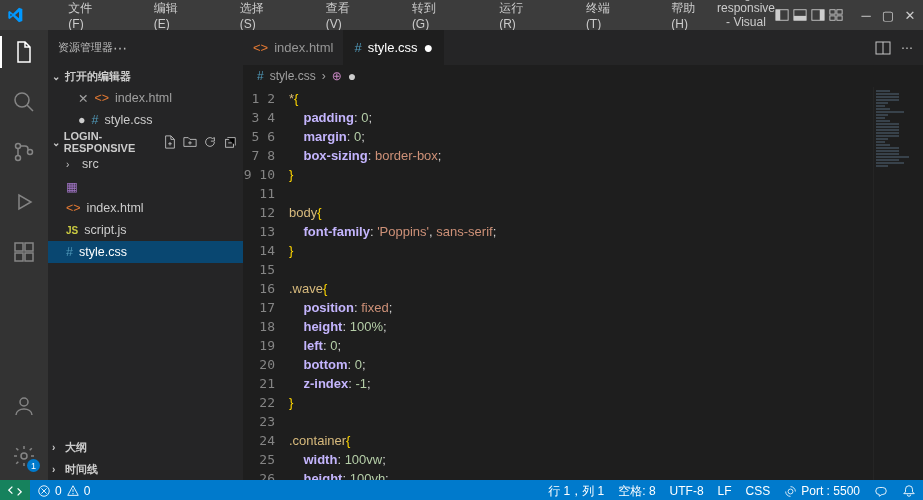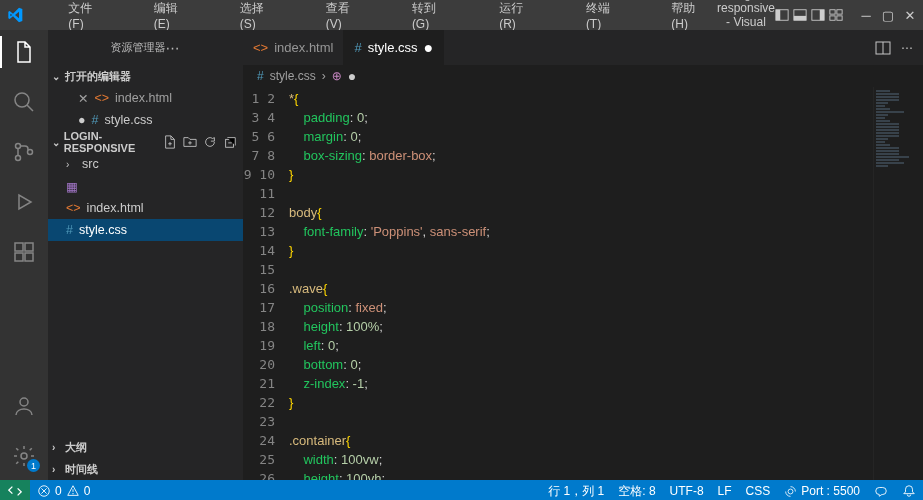--- a/index.html
+++ b/index.html
@@ -12,21 +12,21 @@
 .titlebar .rbtns { display:flex; align-items:center; gap:8px; padding-right:6px; }
 .titlebar .rbtns .layout-icons { display:flex; gap:4px; margin-right:8px; }
 .winbtn { width:14px; text-align:center; font-size:13px; }
 .main { display:flex; height:450px; }
 .activity { width:48px; background:#333333; display:flex; flex-direction:column; align-items:center; padding-top:8px; gap:22px; }
 .activity .aicon { width:28px; height:28px; display:flex; align-items:center; justify-content:center; color:#858585; position:relative; }
 .activity .aicon.active { color:#fff; }
 .activity .aicon.active::before { content:""; position:absolute; left:-10px; top:-2px; height:32px; width:2px; background:#fff; }
 .activity .spacer { flex:1; }
 .sidebar { width:195px; background:#252526; display:flex; flex-direction:column; }
-.side-head { height:35px; display:flex; align-items:center; justify-content:center; padding:16px 10px; color:#bbb; font-size:11px; }
+.side-head { height:35px; display:flex; align-items:center; justify-content:flex-start; padding:16px 10px; color:#bbb; font-size:11px; }
 .side-head .dots { font-size:14px; letter-spacing:1px; }
 .section-head { height:22px; display:flex; align-items:center; padding-left:4px; color:#ccc; font-size:11px; font-weight:600; gap:3px; }
 .section-head .actions { margin-left:auto; display:flex; gap:6px; padding-right:6px; color:#c5c5c5; }
 .tree-item { height:22px; display:flex; align-items:center; padding-left:18px; gap:6px; font-size:12.5px; color:#ccc; }
 .tree-item.nested { padding-left:30px; }
 .tree-item.selected { background:#094771; color:#fff; }
 .tree-item.dim { color:#a0a0a0; }
 .chev { font-size:10px; width:10px; }
 .bottom-sec { margin-top:auto; }
 .editor { flex:1; display:flex; flex-direction:column; background:#1e1e1e; min-width:0; }
@@ -38,21 +38,21 @@
 .tabs .ra { display:flex; align-items:center; gap:10px; padding-right:10px; color:#c5c5c5; }
 .crumbs { height:22px; display:flex; align-items:center; padding-left:14px; gap:6px; color:#a0a0a0; font-size:12px; }
 .crumbs .dirty { color:#ccc; font-size:14px; }
 .code-area { flex:1; display:flex; overflow:hidden; position:relative; }
 .gutter { width:46px; text-align:right; color:#858585; padding-right:14px; font-family:Consolas,monospace; font-size:13px; line-height:19px; padding-top:2px; }
 .code { flex:1; font-family:Consolas,monospace; font-size:13px; line-height:19px; white-space:pre; padding-top:2px; }
 .minimap { width:50px; background:#1e1e1e; border-left:1px solid #2a2a2a; opacity:.6; padding:3px 2px; }
 .mmline { height:2px; margin-bottom:1px; background:#4a5a6a; }
 .tok-sel { color:#d7ba7d; }
 .tok-brace { color:#ffd700; }
-.tok-prop { color:#22c55e; }
+.tok-prop { color:#c4b5fd;font-weight:bold; }
 .tok-val { color:#ce9178; }
 .tok-num { color:#b5cea8; }
 .tok-punc { color:#d4d4d4; }
 .status { height:22px; background:#007acc; color:#fff; display:flex; align-items:center; font-size:12px; }
 .status .sitem { padding:0 7px; display:flex; align-items:center; gap:4px; height:100%; }
 .status .remote { background:#16825d; padding:0 8px; height:100%; display:flex; align-items:center; }
 .status .spacer { flex:1; }
 .ico-css { color:#519aba; }
 .ico-html { color:#e37933; }
 .ico-js { color:#cbcb41; }
@@ -220,20 +220,24 @@
         <div class="tree-item">
           <span class="chev ico-folder">›</span>
           <span>src</span>
         </div>
         <div class="tree-item">
           <span class="ico-gif">▦</span>
         </div>
         <div class="tree-item">
           <span class="ico-html">&lt;&gt;</span>
           <span>index.html</span>
+        </div>
+        <div class="tree-item">
+          <span class="ico-js" style="font-weight:bold;font-size:10px">JS</span>
+          <span>script.js</span>
         </div>
         <div class="tree-item selected">
           <span class="ico-css">#</span>
           <span>style.css</span>
         </div>
       </div>
     <div class="bottom-sec">
       <div class="section-head">
           <span class="chev">›</span>
           <span>大纲</span>

